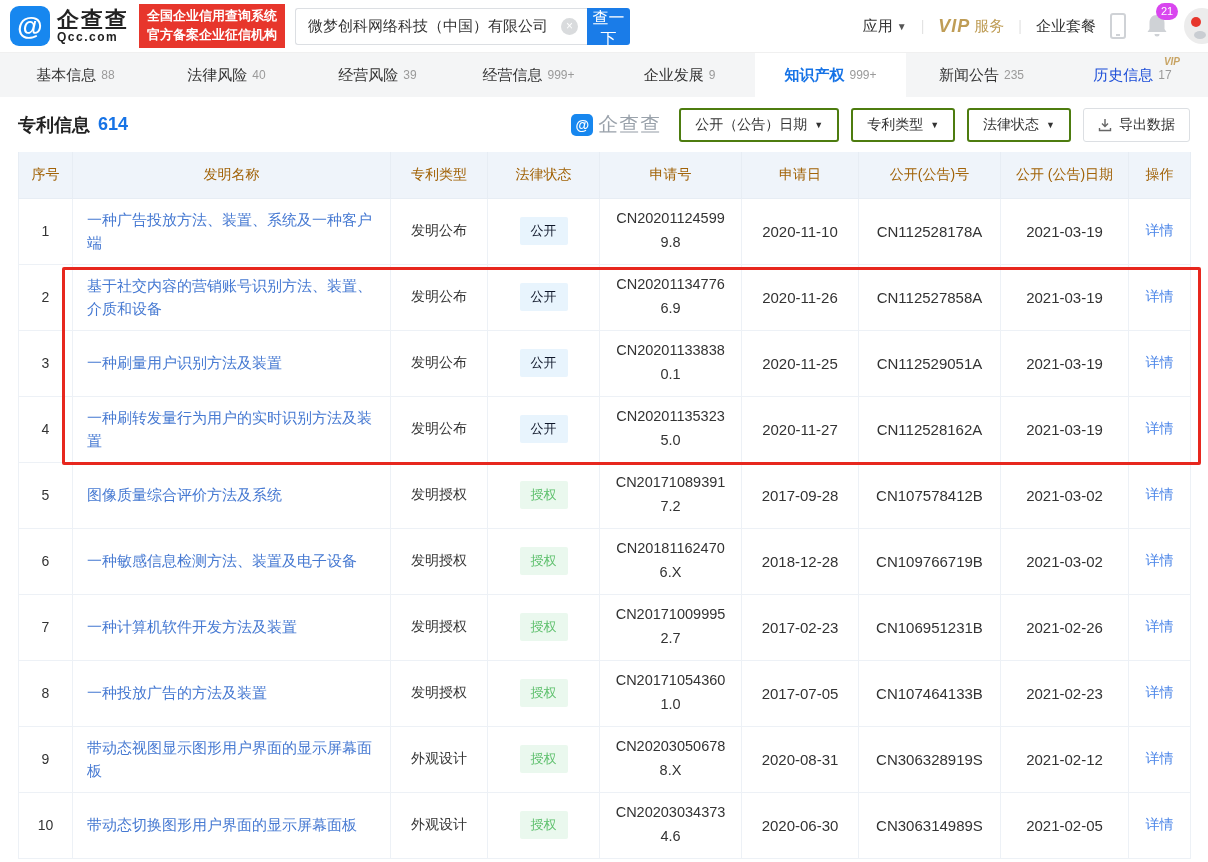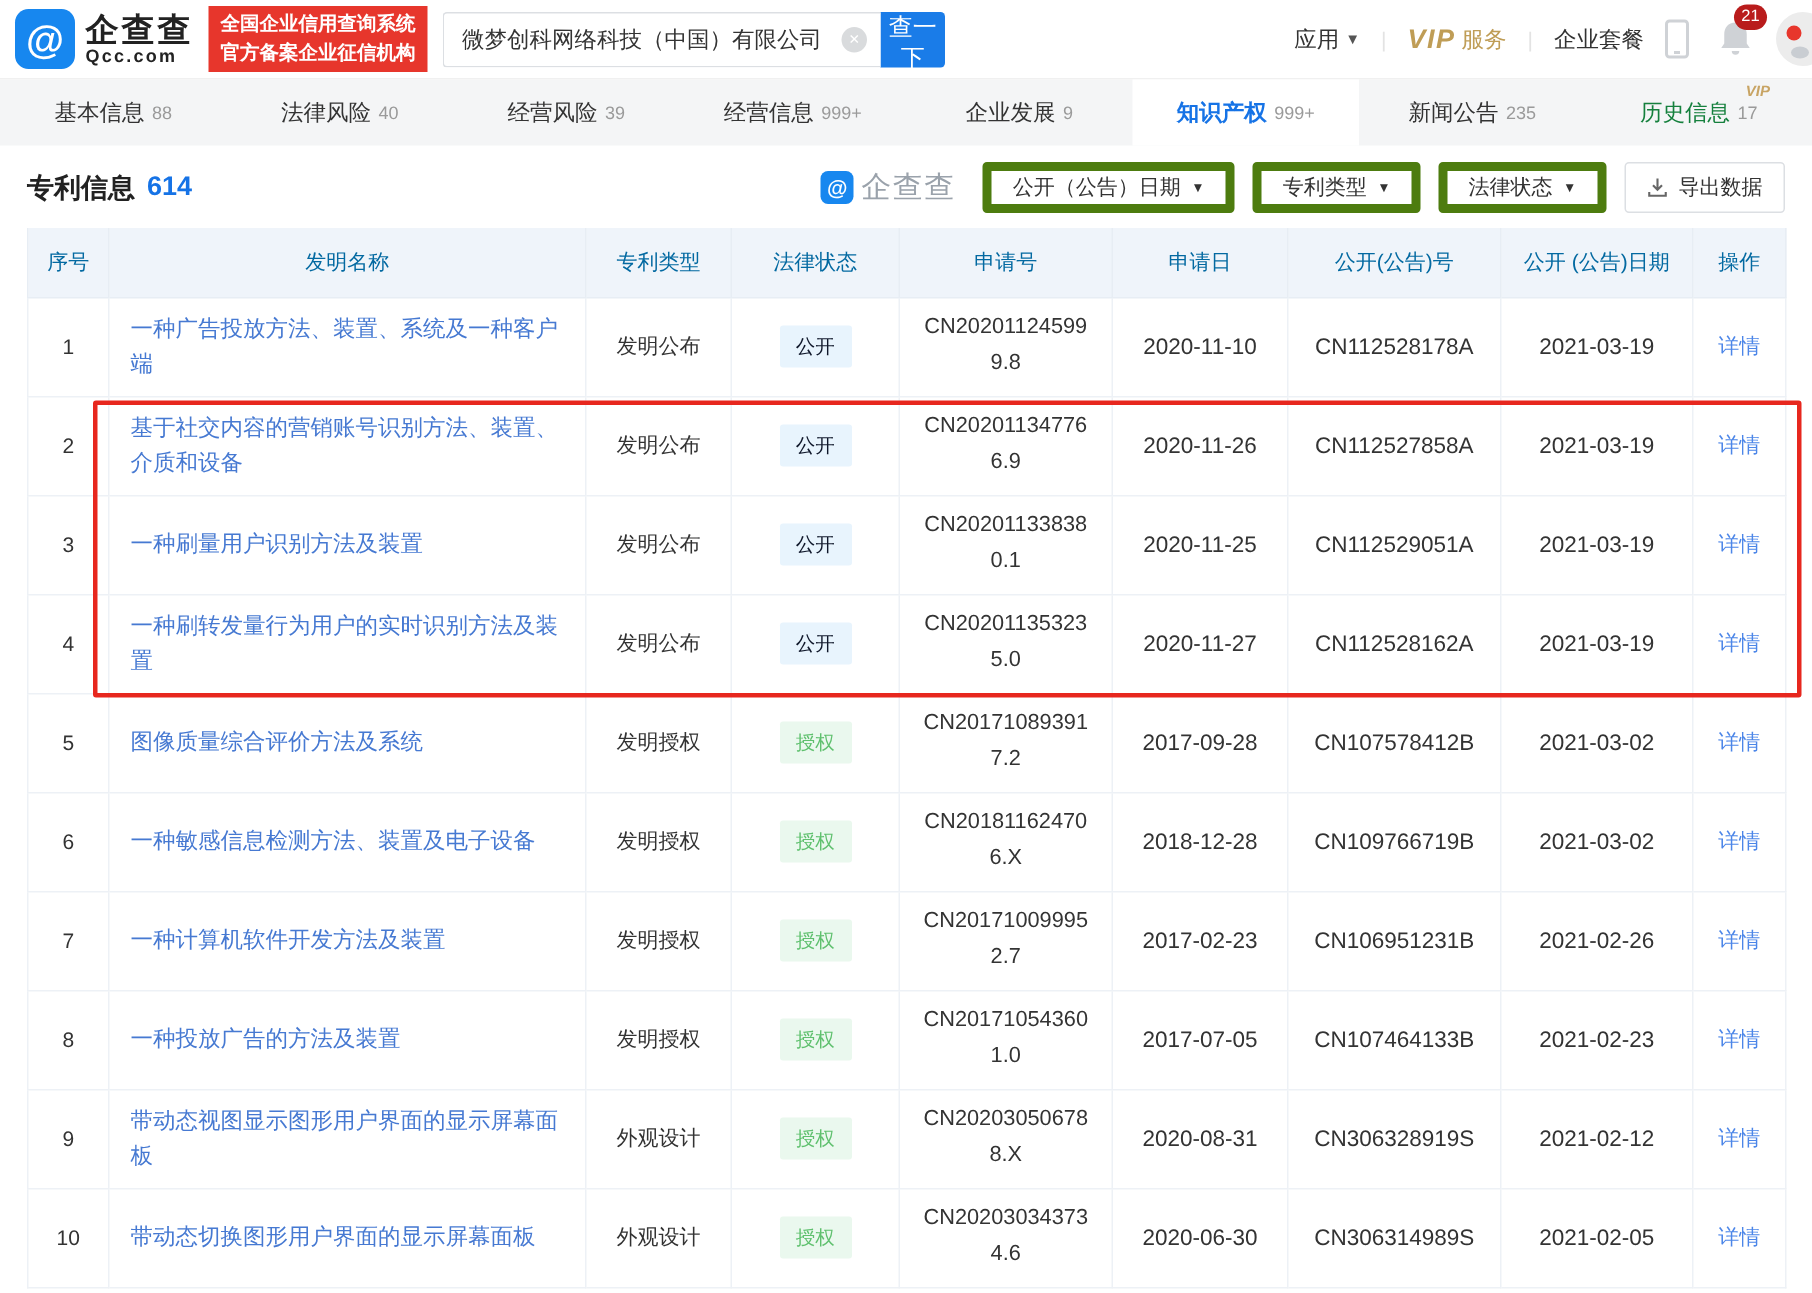--- a/index.html
+++ b/index.html
@@ -31,58 +31,58 @@
   .nav-item { color:#333; cursor:pointer; display:flex; align-items:center; gap:4px; }
   .caret { font-size:10px; color:#555; }
   .divider { color:#e3e3e3; font-size:14px; }
   .vip-text { color:#bf9d56; font-weight:bold; font-style:italic; font-size:18px; letter-spacing:1px; }
   .vip-suffix { color:#bf9d56; font-size:15px; font-style:normal; font-weight:normal; }
   .phone-icon { width:16px; height:26px; border:2px solid #cfd2d6; border-radius:3px; position:relative; }
   .phone-icon::after { content:""; position:absolute; bottom:1px; left:4px; width:4px; height:2px; background:#cfd2d6; }
   .bell-wrap { position:relative; margin-left:4px; }
   .bell-svg { display:block; }
   .notif-badge { position:absolute; top:-9px; left:12px; min-width:22px; height:17px; border-radius:9px;
-    background:#b91c1c; color:#fff; font-size:11px; line-height:17px; text-align:center; padding:0 4px; }
+    background:#d946ef; color:#fff; font-size:11px; line-height:17px; text-align:center; padding:0 4px; }
   .avatar-clip { width:36px; height:36px; border-radius:50%; background:#ececec; position:relative;
     margin-right:-26px; overflow:hidden; }
   .avatar-clip::after { content:""; position:absolute; left:7px; top:9px; width:10px; height:10px;
     border-radius:50%; background:#e7362c; }
   .avatar-clip::before { content:""; position:absolute; left:10px; bottom:5px; width:12px; height:8px;
     border-radius:50%; background:#c9cdd2; }
 
   
   .tabbar { height:44px; background:#f4f5f6; display:flex; }
   .tab { flex:1; display:flex; align-items:center; justify-content:center; gap:5px;
     font-size:15px; color:#333; cursor:pointer; position:relative; }
   .tab .count { font-size:12px; color:#9a9a9a; }
   .tab.active { background:#fff; }
   .tab.active .label { color:#1673e6; font-weight:bold; }
-  .tab.vip .label { color:#15803d; }
+  .tab.vip .label { color:#1d4ed8; }
   .vip-sup { position:absolute; top:3px; right:28px; font-size:10px; font-weight:bold;
     font-style:italic; color:#c8a464; }
 
   
   .main { padding:0 18px; }
   .section-head { height:55px; display:flex; align-items:center; }
   .section-title { font-size:18px; font-weight:bold; color:#222; }
   .section-count { font-size:18px; font-weight:bold; color:#1673e6; margin-left:8px; }
   .head-right { margin-left:auto; display:flex; align-items:center; gap:12px; }
   .watermark { display:flex; align-items:center; gap:5px; margin-right:6px; }
   .wm-icon { width:22px; height:22px; border-radius:5px; background:#1787ef; color:#fff;
     font-size:14px; font-weight:bold; display:flex; align-items:center; justify-content:center; }
   .wm-text { font-size:20px; color:#9aa2ab; letter-spacing:1px; }
-  .filter-btn { height:34px; border:6px solid #4d7c0f; background:#fff; border-radius:3px;
+  .filter-btn { height:34px; border:2px solid #4d7c0f; background:#fff; border-radius:3px;
     padding:0 14px; font-size:14px; color:#333; display:flex; align-items:center; gap:7px; cursor:pointer; }
   .filter-btn .caret { font-size:9px; color:#333; }
   .export-btn { height:34px; border:1px solid #dcdfe3; background:#fff; border-radius:3px;
     padding:0 14px; font-size:14px; color:#333; display:flex; align-items:center; gap:7px; cursor:pointer; }
 
   
   table { width:1172px; border-collapse:collapse; table-layout:fixed; }
-  thead th { height:46px; background:#eff4fa; font-weight:normal; font-size:14px; color:#0369a1;
+  thead th { height:46px; background:#eff4fa; font-weight:normal; font-size:14px; color:#a16207;
     border:1px solid #e7edf4; border-top:none; text-align:center; }
   tbody td { height:66px; border:1px solid #edf1f6; font-size:14px; color:#333;
     text-align:center; vertical-align:middle; background:#fff; }
   td.name-cell { text-align:left; padding:0 14px; }
   a.plink { color:#4679d2; text-decoration:none; font-size:15px; line-height:1.55; cursor:pointer; }
   a.dlink { color:#4c86e8; text-decoration:none; font-size:14px; cursor:pointer; }
   .appno { white-space:pre-line; line-height:1.65; font-size:14.5px; }
   .dateno { font-size:15px; }
   .badge { display:inline-block; padding:5px 11px; border-radius:2px; font-size:13px; }
   .badge.open { background:#e8f4fd; color:#0f172a; }

